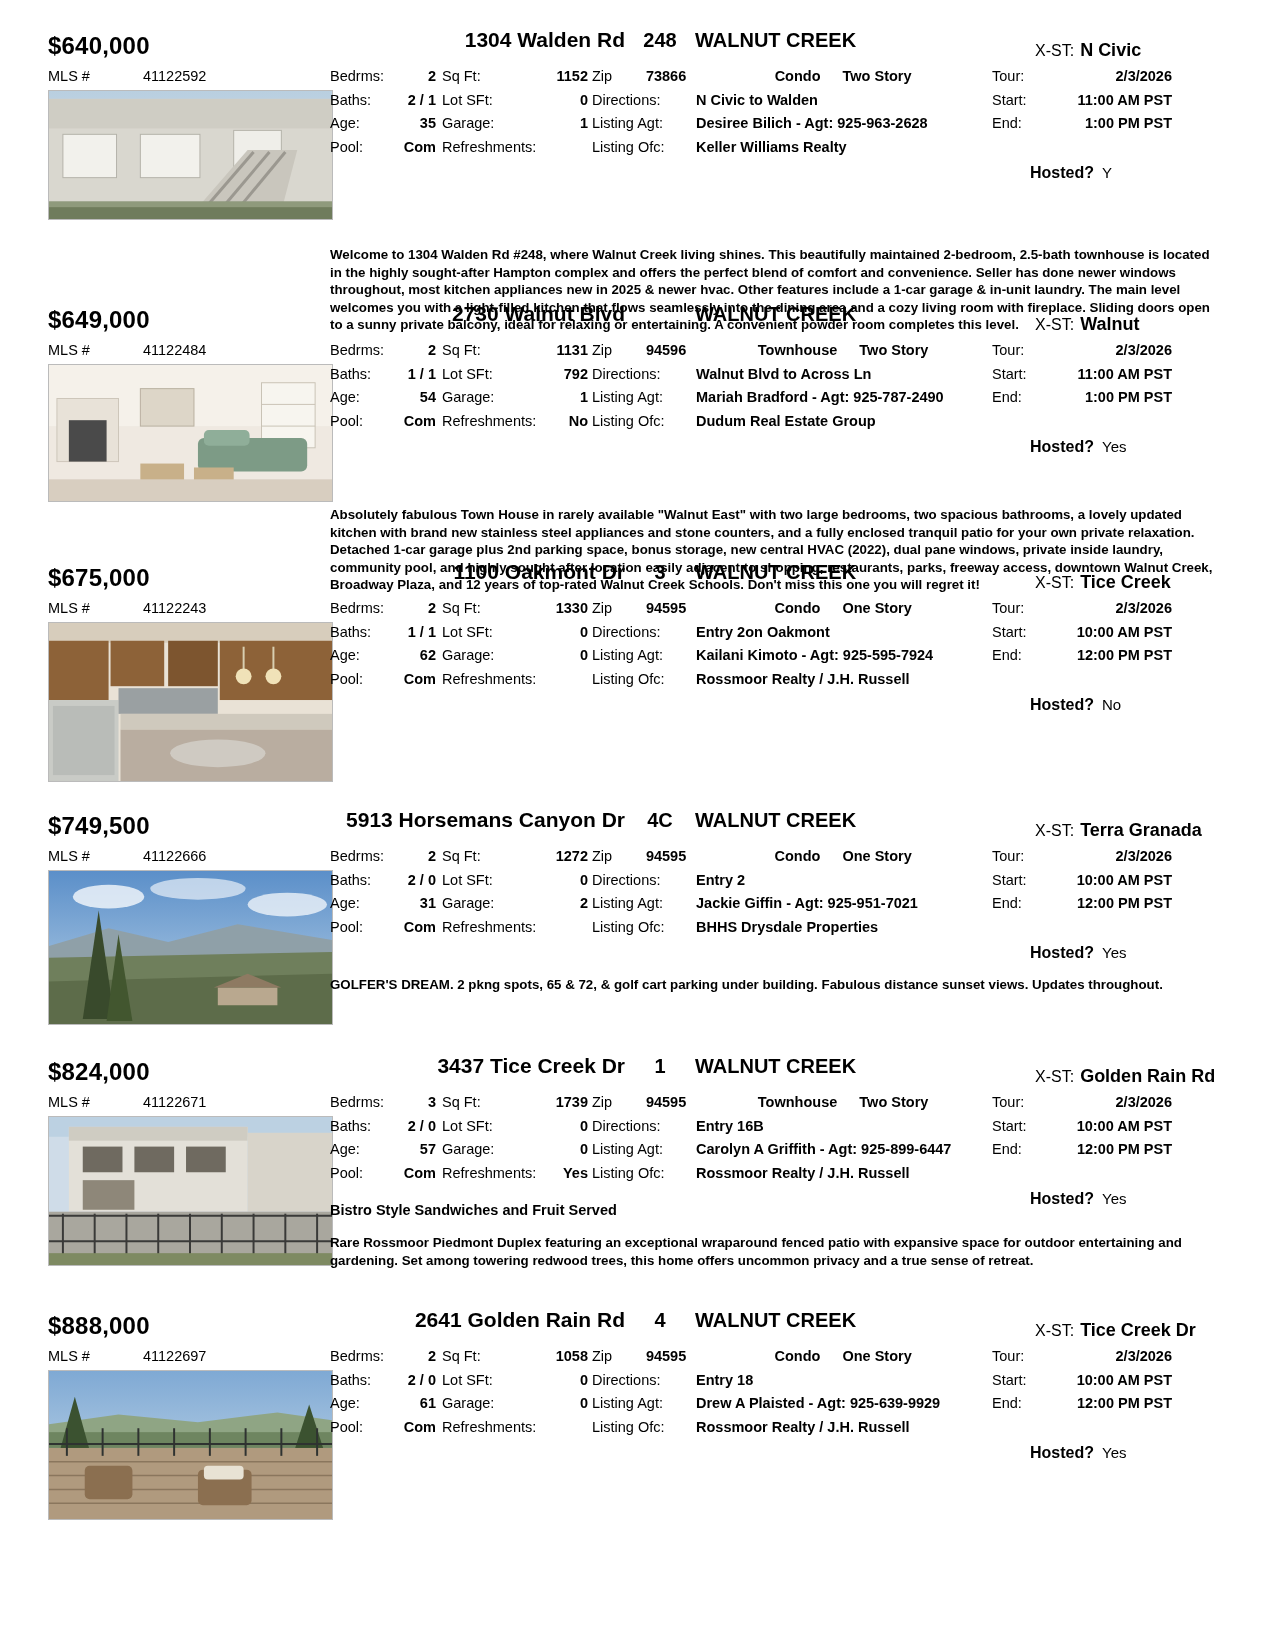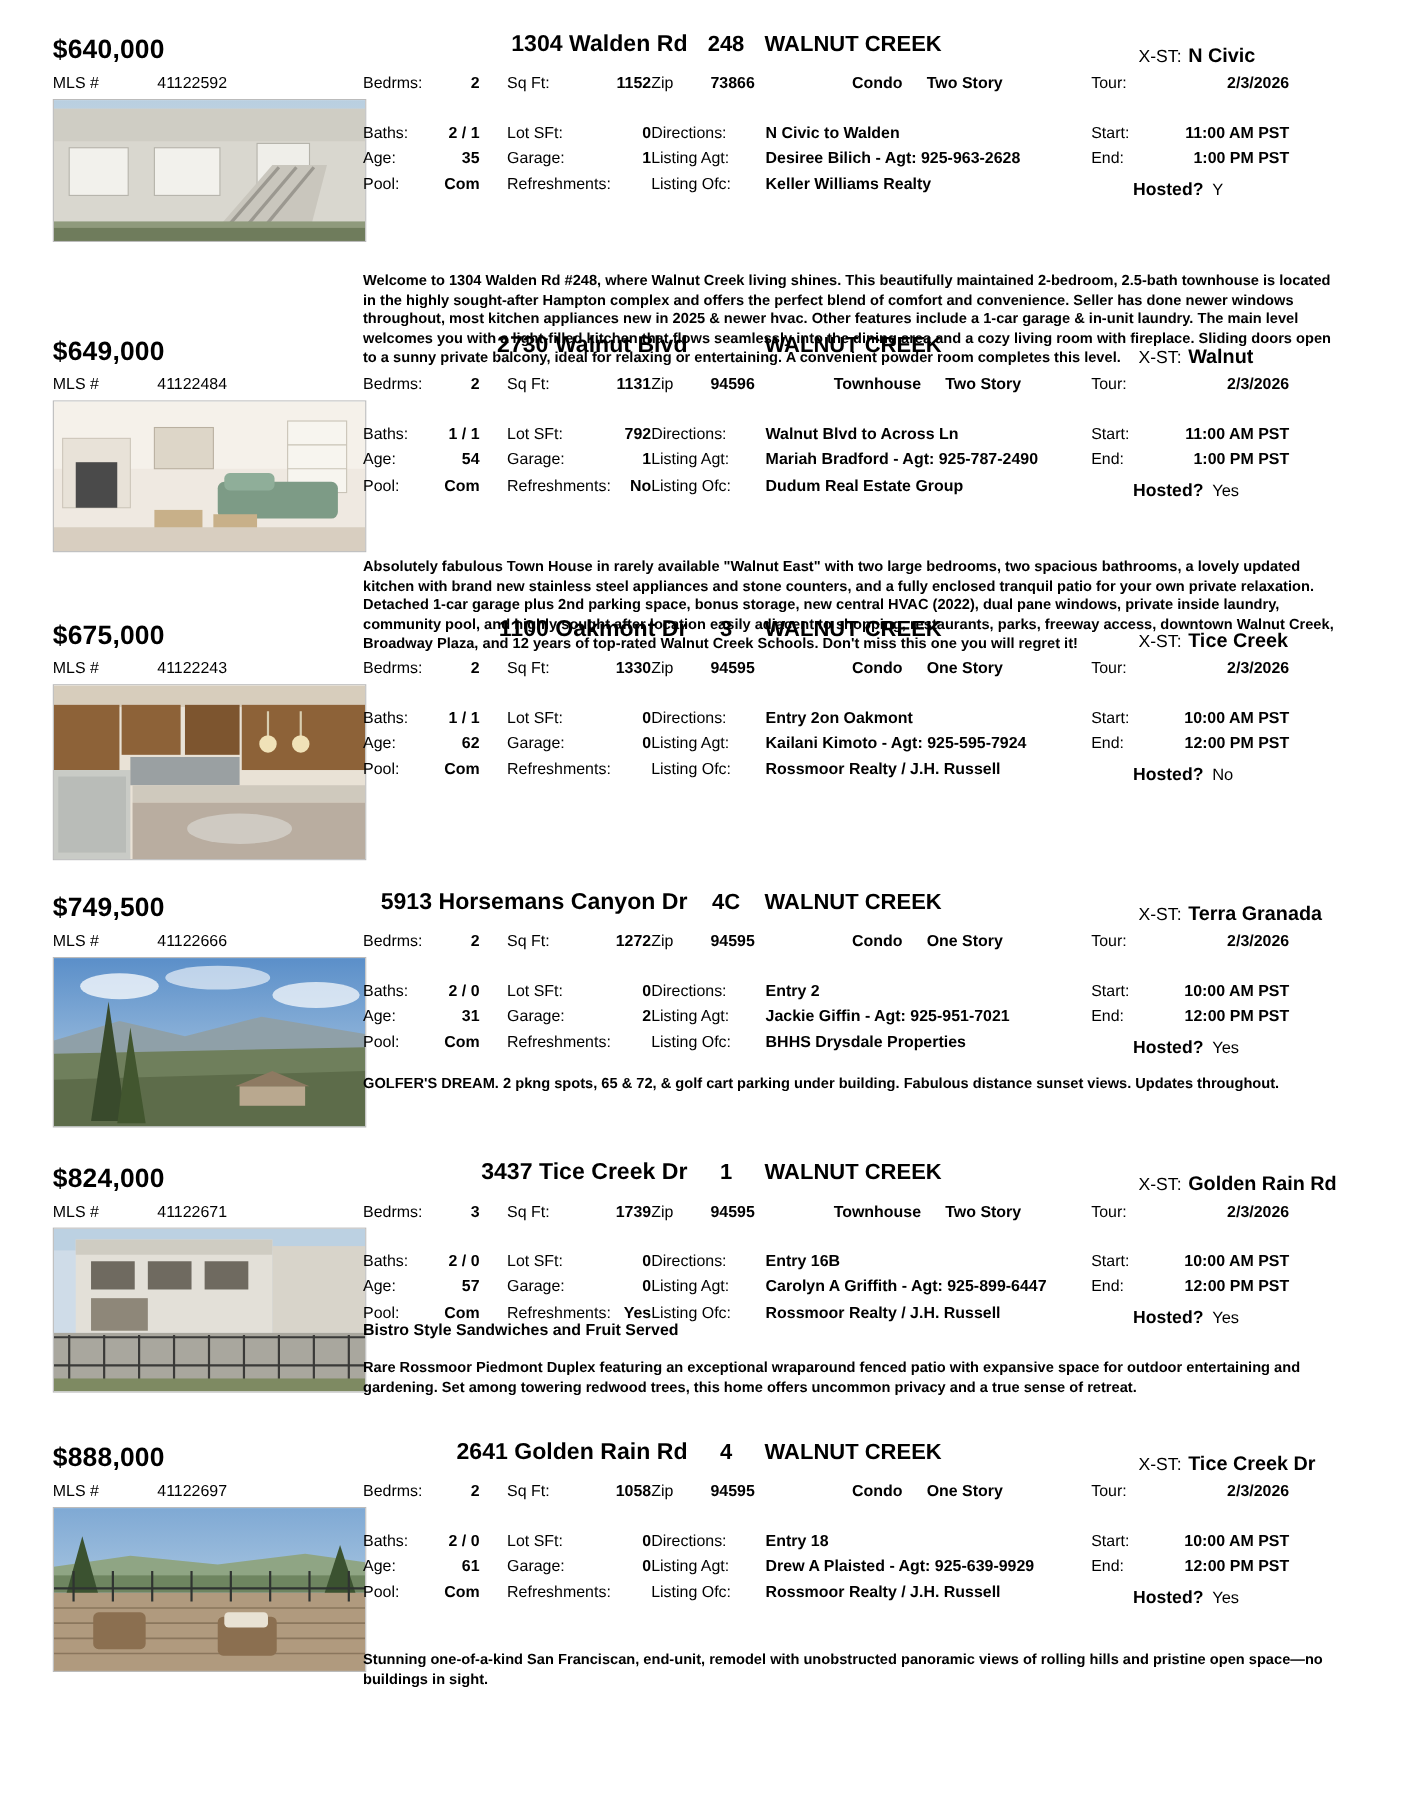--- a/index.html
+++ b/index.html
@@ -120,25 +120,25 @@
   }
   .cell { display: flex; align-items: baseline; }
   .lbl { color: #000; }
   .val { font-weight: bold; }
 
   .c1 { width: 112px; }
   .c1 .lbl { width: 66px; }
   .c1 .val { width: 40px; text-align: right; }
 
   .c2 { width: 150px; }
-  .c2 .lbl { width: 96px; margin-left: 19px; }
+  .c2 .lbl { width: 96px; }
   .c2 .val { width: 50px; text-align: right; }
 
   .c3 { width: 400px; }
-  .c3 .lbl { width: 96px; margin-top: 21px; }
+  .c3 .lbl { width: 96px; }
   .c3 .val { padding-left: 8px; }
 
   .c3b { width: 400px; }
   .c3b .lbl { width: 60px; }
   .c3b .val { padding-left: 8px; }
 
   .c4 { width: 230px; }
   .c4 .lbl { width: 70px; }
   .c4 .val { width: 110px; text-align: right; }
 
@@ -944,16 +944,15 @@
             </div>
         </div>
       </div>
 
       <div class="hosted">
         <b>Hosted?</b><span>Yes</span>
       </div>
 
       <div class="refresh-note" style="top:120px"></div>
 
-      <div class="remarks" style="top:152px">Stunning one-of-a-kind San Franciscan, end-unit, remodel with unobstructed panoramic views of rolling hills and pristine open space—no buildings in sight.</div>
     </div>
   </div>
   </div>
 
 </body></html>

